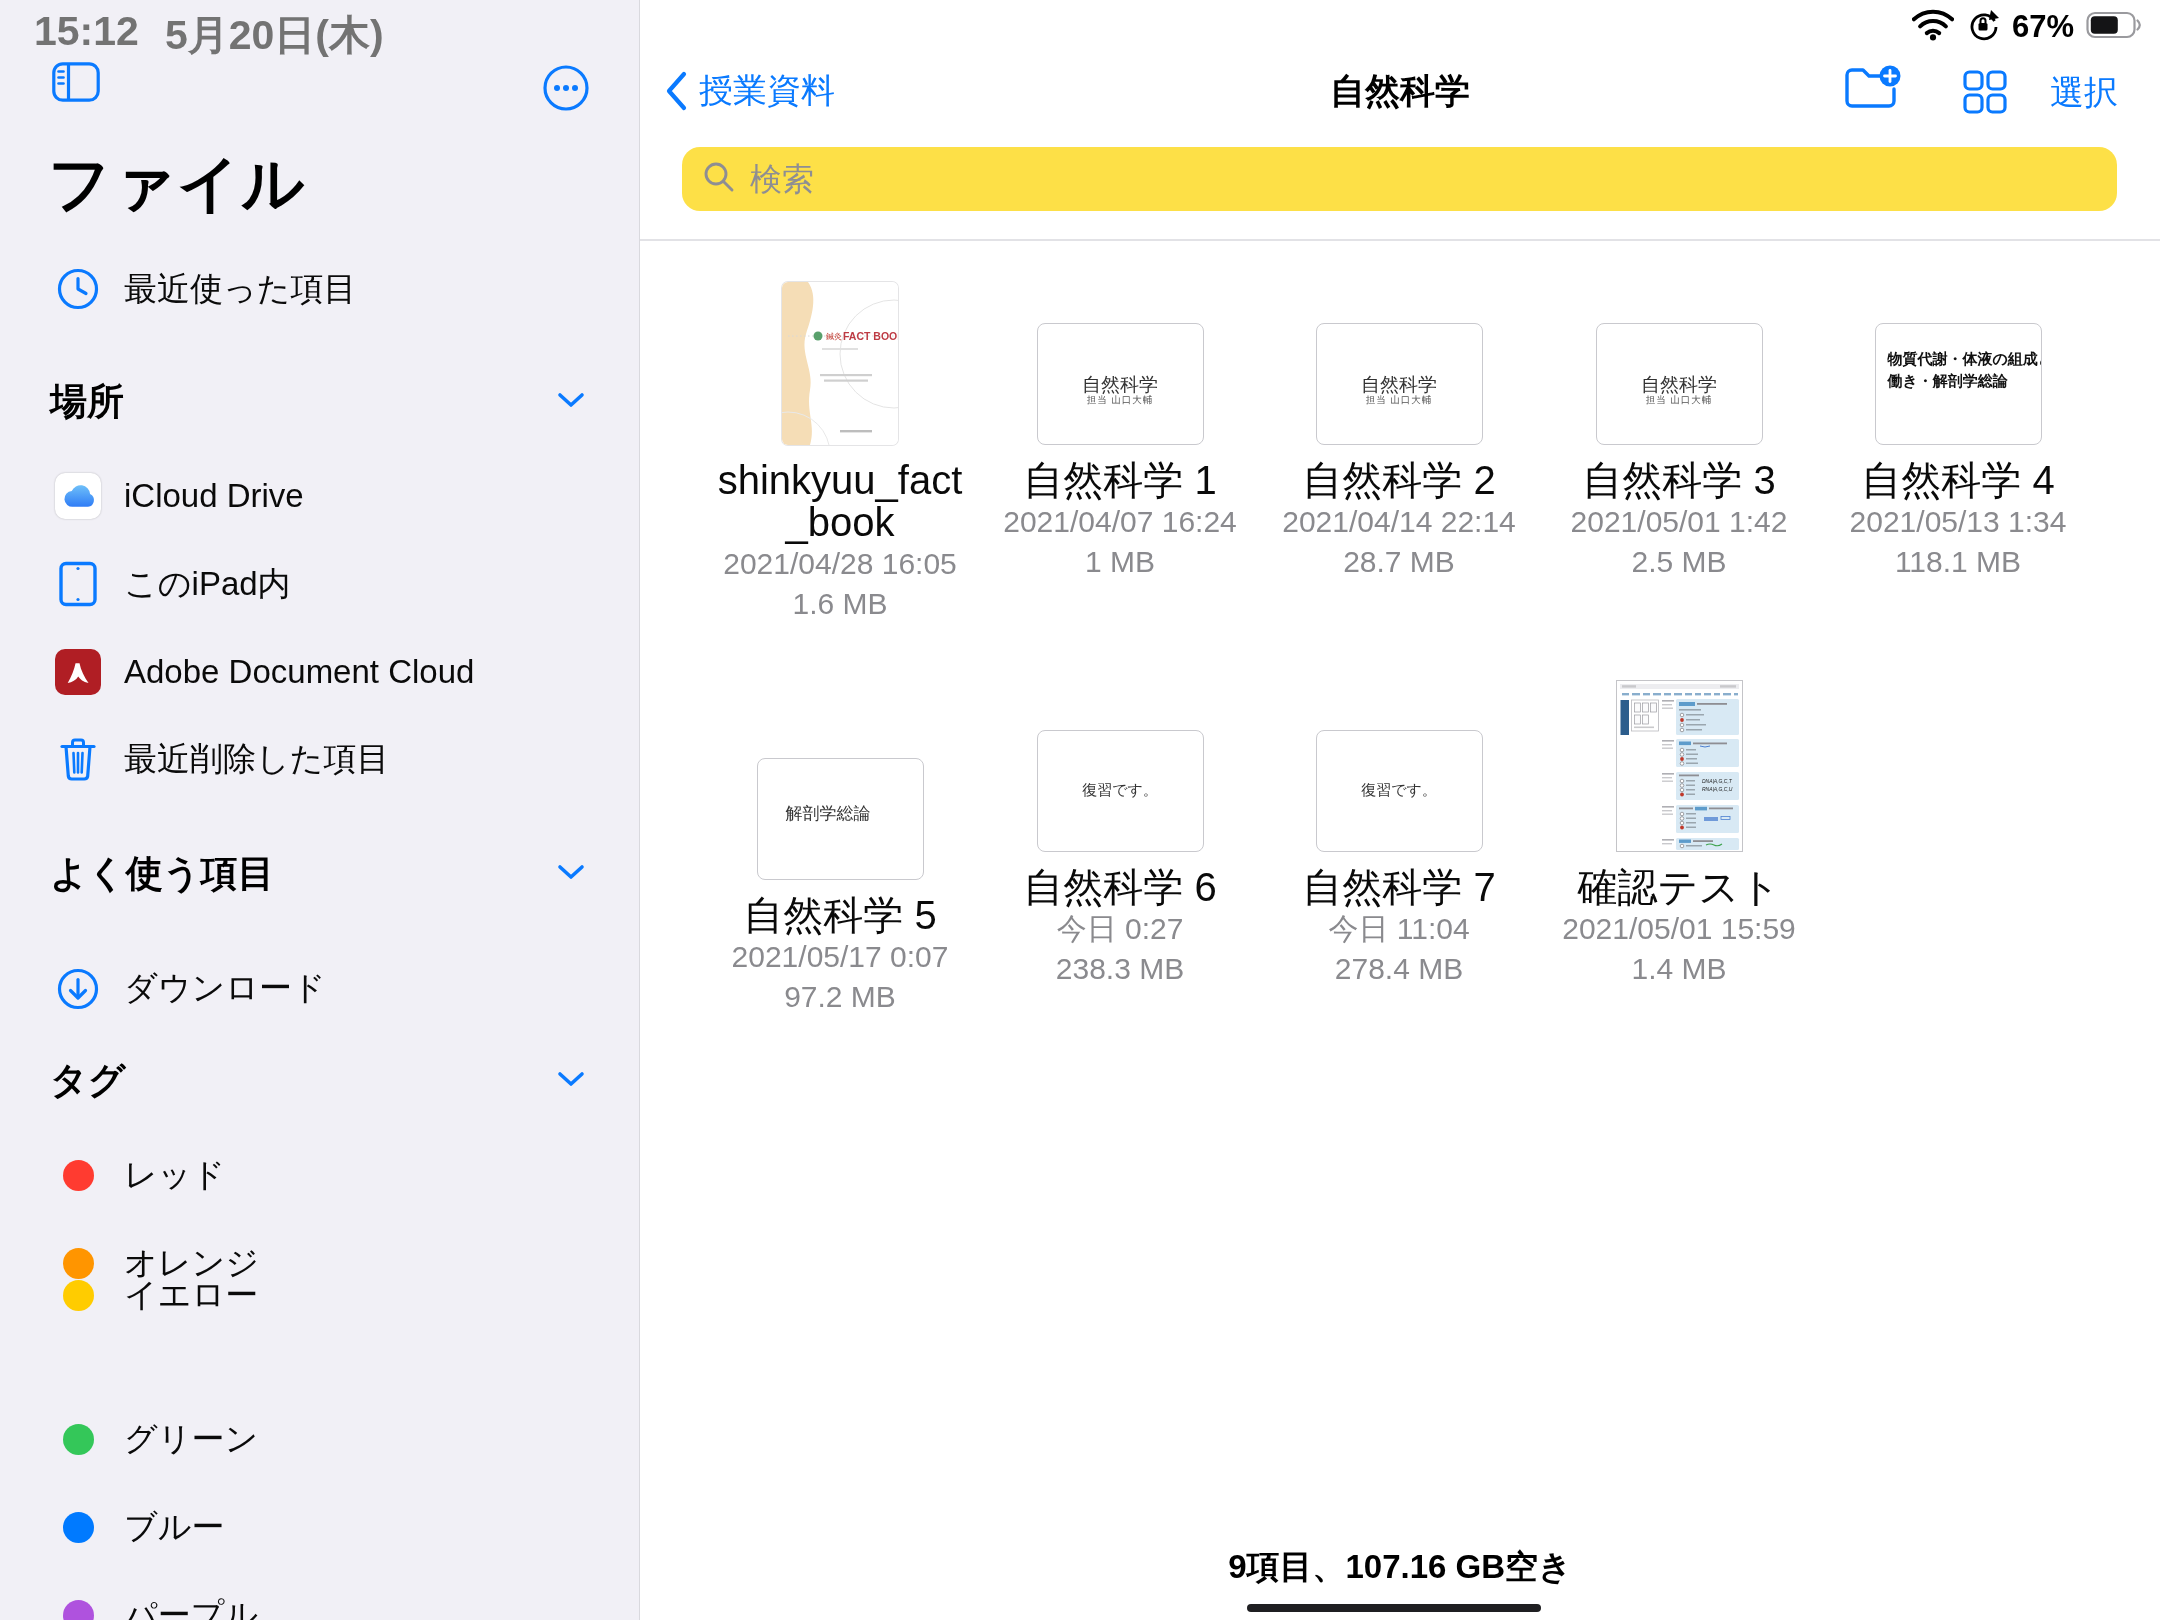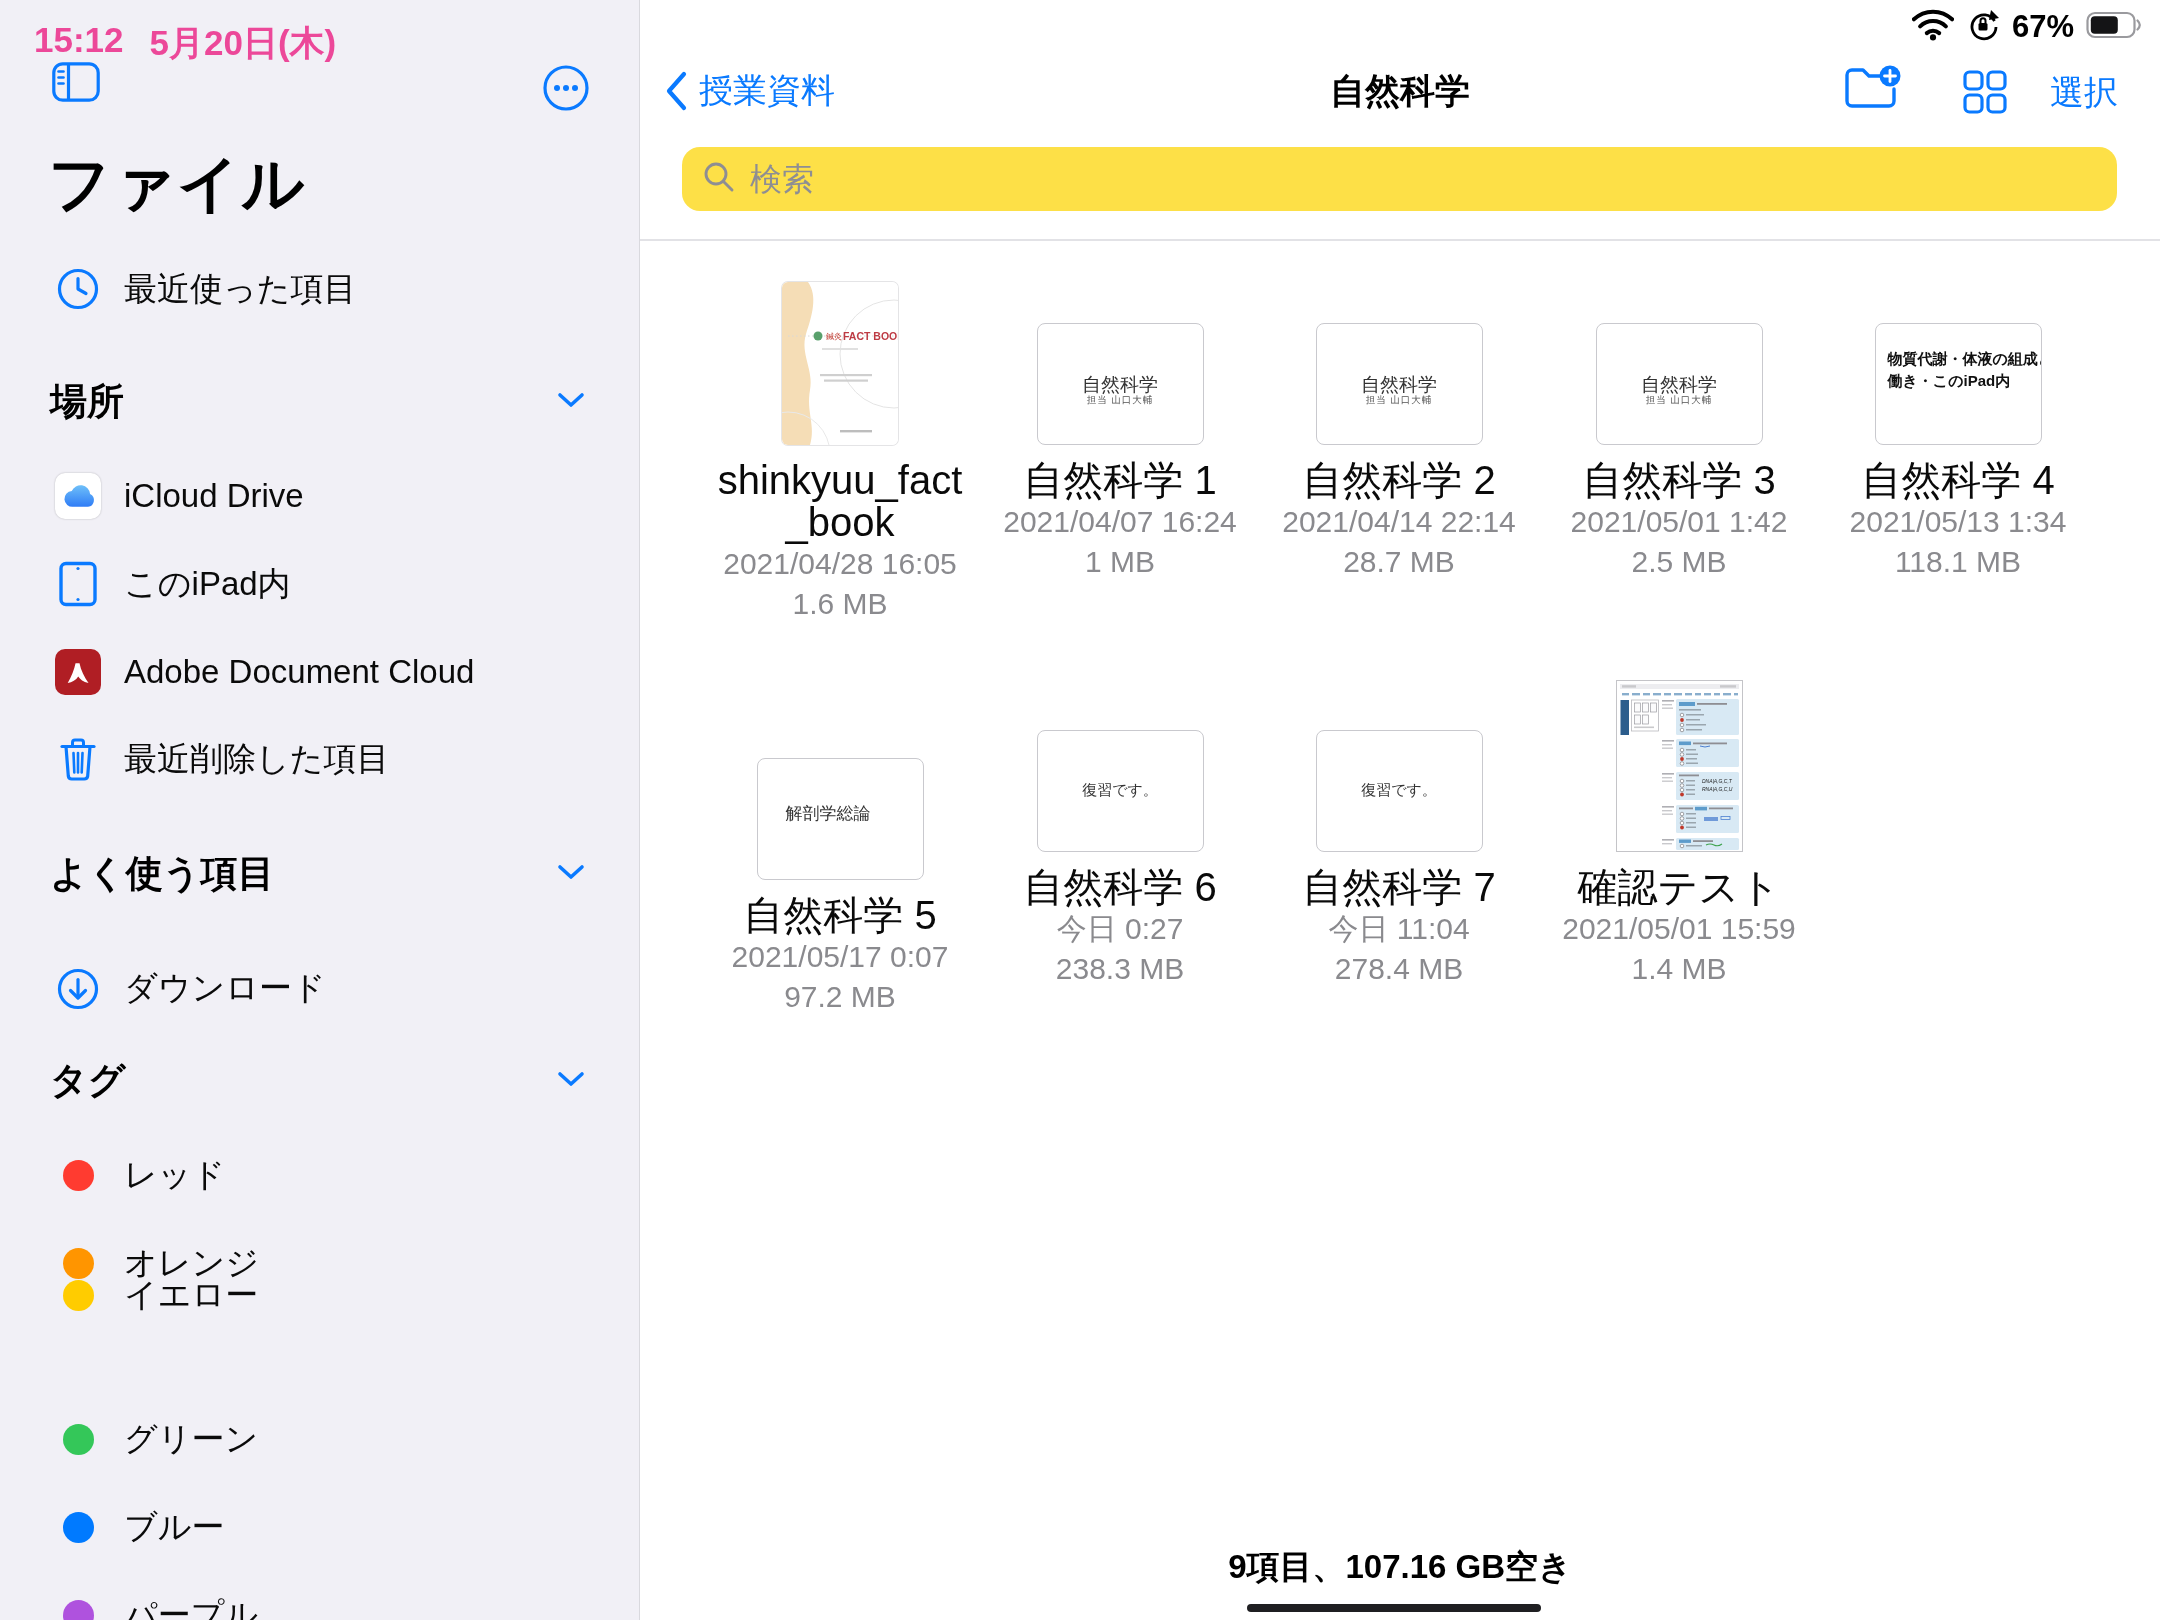--- a/index.html
+++ b/index.html
@@ -1,20 +1,20 @@
 <!DOCTYPE html>
 <html style="--accent: #0A7AFF; --sidebar_bg: #F1F0F6; --search_bg: #E9E9EB; --muted_text: #8A8A8E;"><head>
 <meta charset="utf-8">
 <style>
   html,body{margin:0;padding:0;background:#fff;}
   #screen{position:relative;width:2160px;height:1620px;overflow:hidden;background:#fff;
     font-family:"Liberation Sans","DejaVu Sans",sans-serif;color:#111;}
   
-  .status-left{position:absolute;left:34px;top:20px;display:flex;gap:26px;
-    font-size:35px;font-weight:600;color:#ec4899;z-index:5;}
+  .status-left{position:absolute;left:34px;top:8px;display:flex;gap:26px;
+    font-size:41px;font-weight:600;color:#737373;z-index:5;}
   .status-right{position:absolute;right:18px;top:8px;display:flex;gap:12px;align-items:center;z-index:5;}
   .status-right .pct{font-size:31px;font-weight:600;color:#000;}
   
   .sidebar{position:absolute;left:0;top:0;width:640px;height:1620px;background:#F1F0F6;
     border-right:1.5px solid #D9D9DE;box-sizing:border-box;}
   .sb-toggle{position:absolute;left:52px;top:62px;width:48px;height:40px;cursor:pointer;}
   .sb-more{position:absolute;left:542px;top:64px;width:48px;height:48px;cursor:pointer;}
   .sb-title{position:absolute;left:48px;top:142px;font-size:62px;font-weight:700;letter-spacing:1px;color:#000;margin:0;}
   .srow{position:absolute;left:0;width:640px;height:88px;display:flex;align-items:center;}
   .srow .ic{width:48px;margin-left:54px;display:flex;justify-content:center;align-items:center;flex:none;}
@@ -355,21 +355,21 @@
       </div>
       <div class="fname">自然科学 3</div>
       <div class="fdate">2021/05/01 1:42</div>
       <div class="fsize">2.5 MB</div>
     </div>
 
     <div class="cell" style="left:1178px;top:265px;">
       <div class="thumb-area">
         <div class="lthumb">
           <div class="bl1">物質代謝・体液の組成と</div>
-          <div class="bl2">働き・このiPad内</div>
+          <div class="bl2">働き・解剖学総論</div>
         </div>
       </div>
       <div class="fname">自然科学 4</div>
       <div class="fdate">2021/05/13 1:34</div>
       <div class="fsize">118.1 MB</div>
     </div>
 
     <div class="cell" style="left:60px;top:700px;">
       <div class="thumb-area">
         <div class="lthumb">

